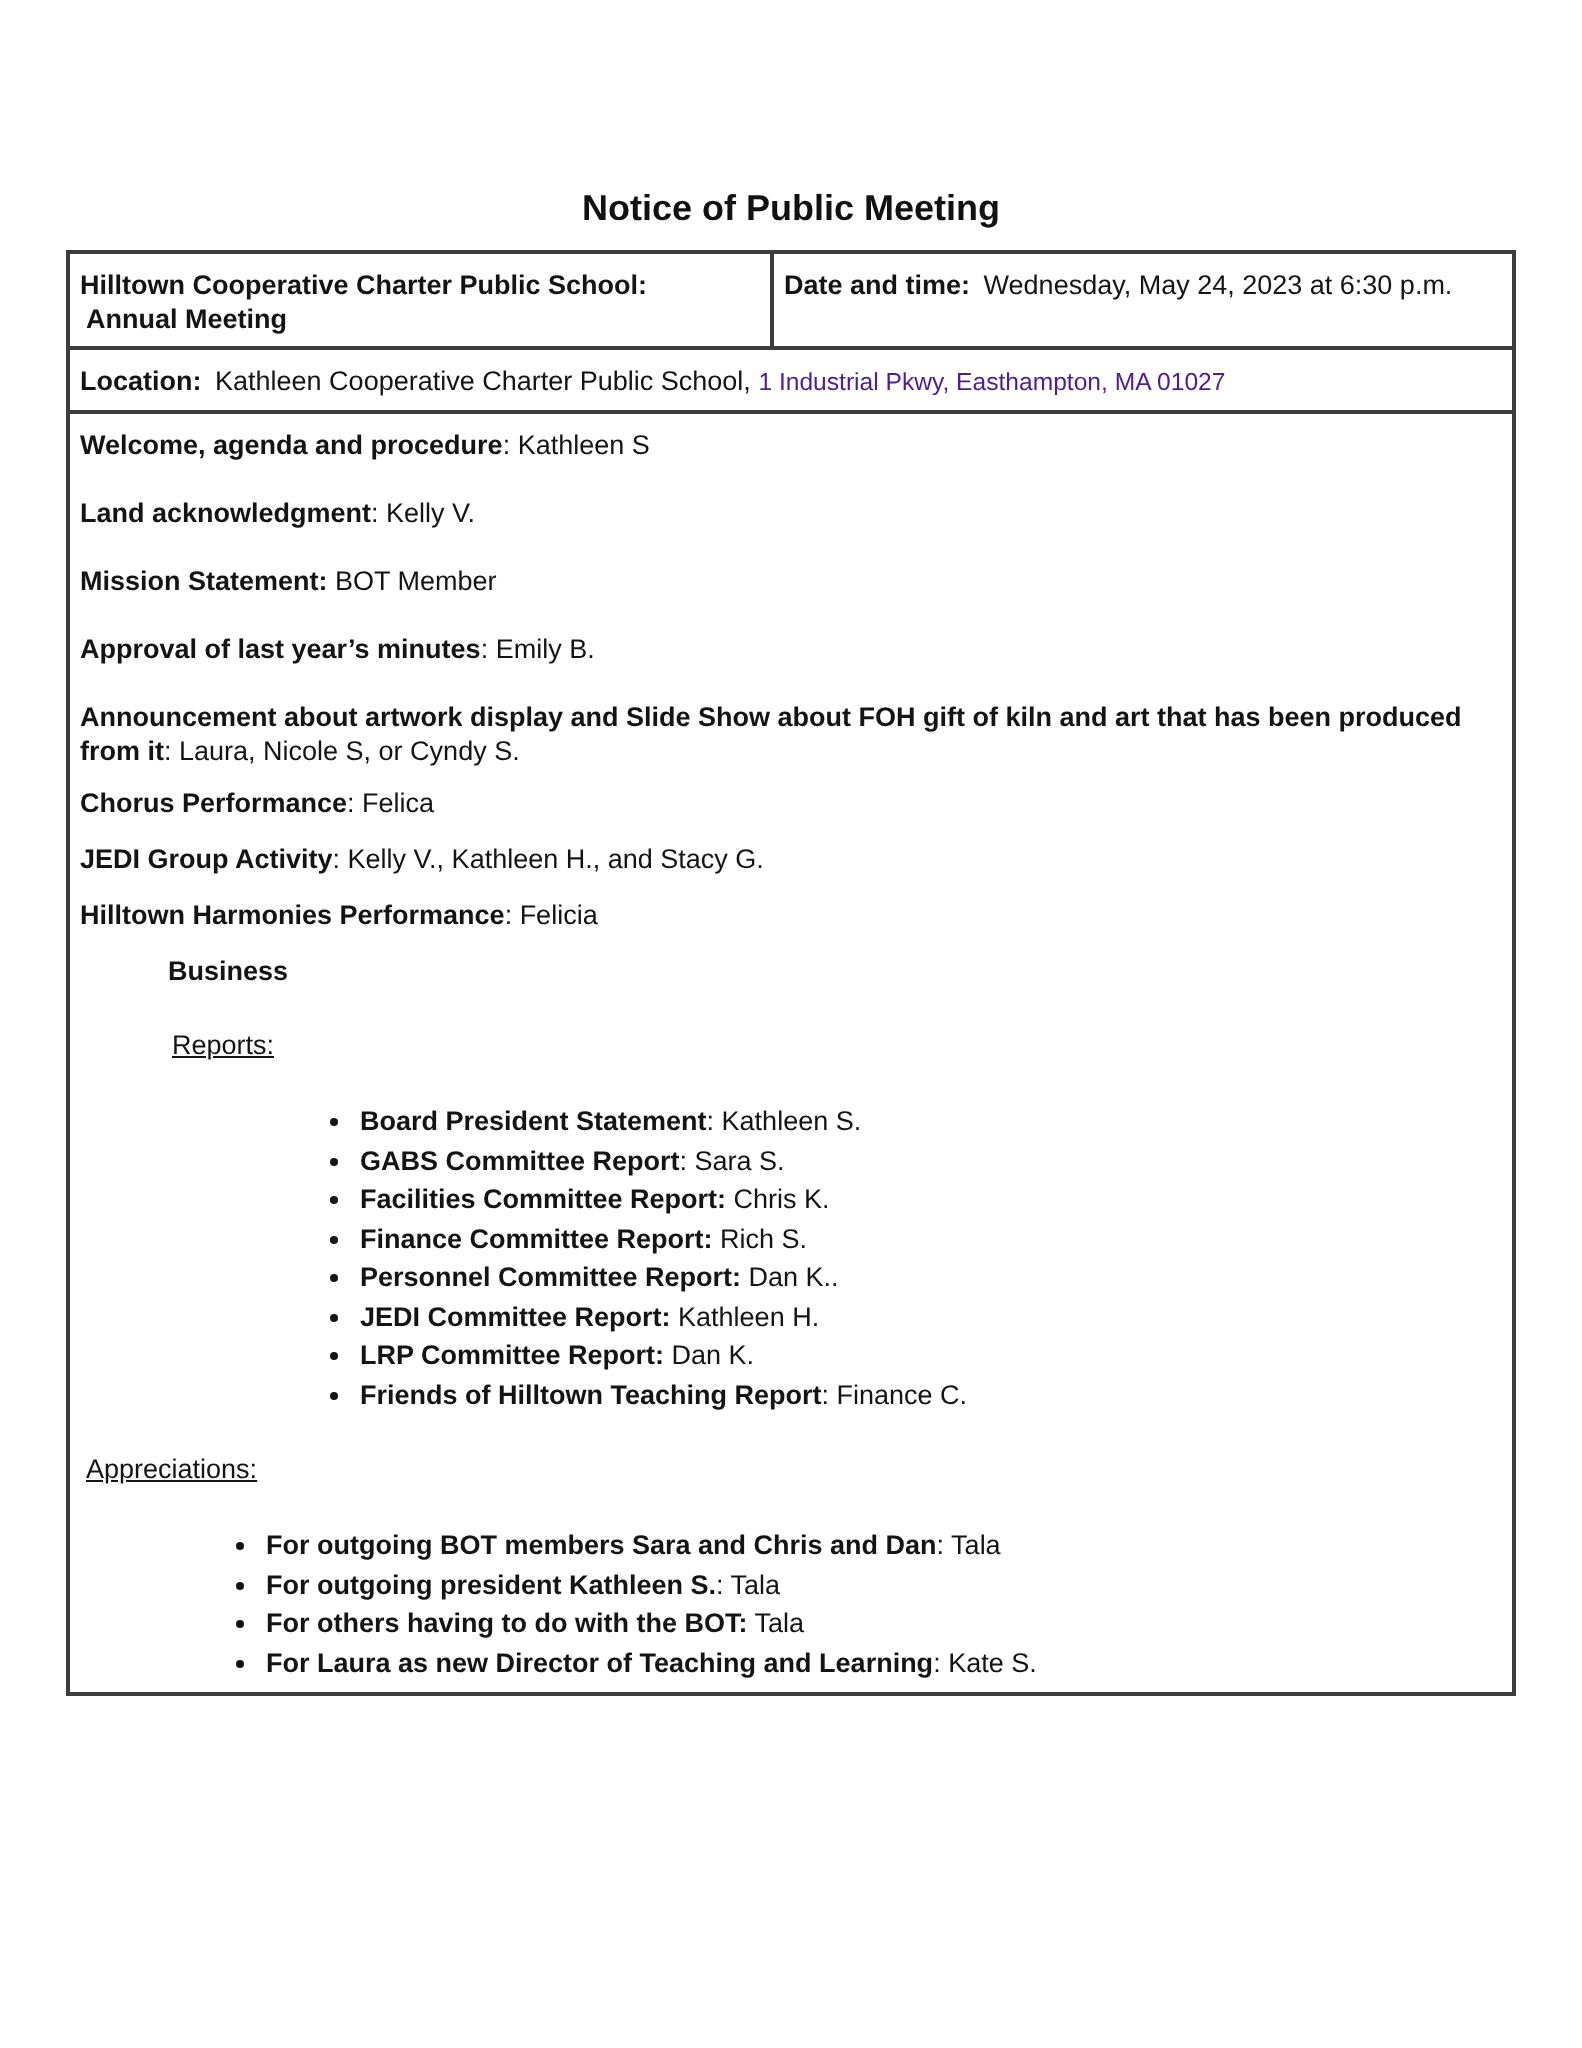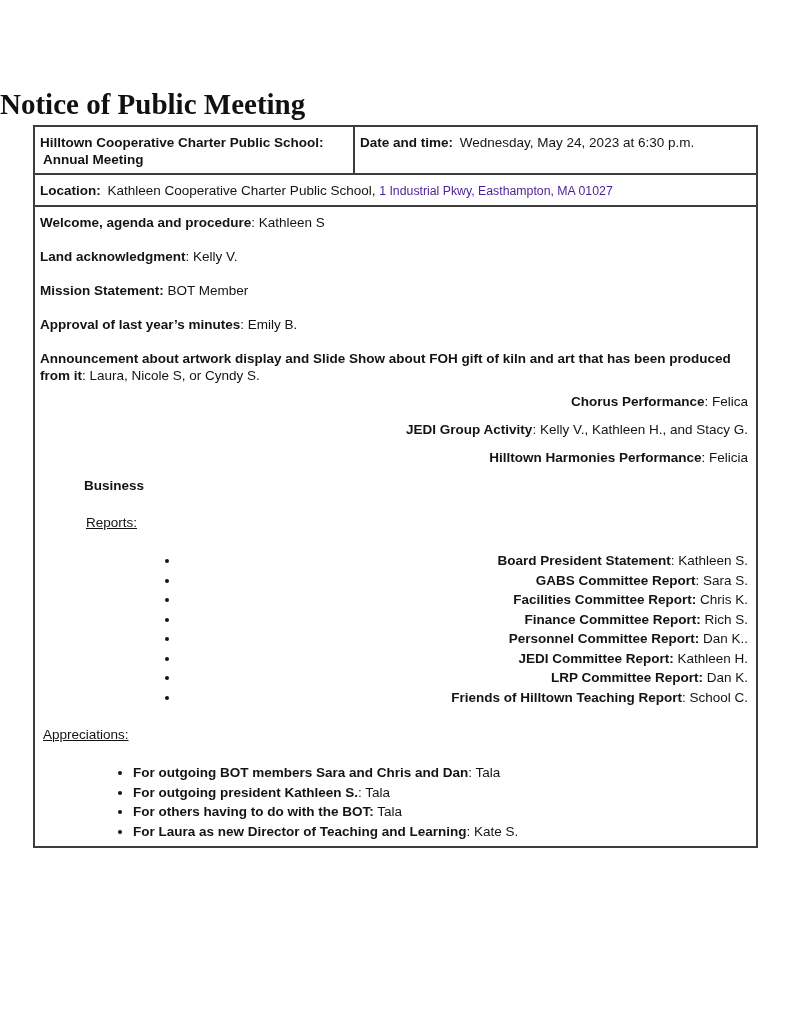--- a/index.html
+++ b/index.html
@@ -7,69 +7,67 @@
   .page {
     width: 791px;
     height: 1024px;
     background: #ffffff;
     font-family: "Liberation Sans", sans-serif;
     color: #141414;
     overflow: hidden;
   }
   .title {
     margin: 92px 0 9px 0;
-    text-align: left;
-    font-size: 29px;
+    text-align: center;
+    font-size: 18px;
     line-height: 24px;
     font-weight: bold;
     color: #111111;
-    font-family: Liberation Serif, serif;
   }
   table.meeting-table {
     width: 725px;
     margin: 0 auto;
     border-collapse: collapse;
     table-layout: fixed;
   }
   table.meeting-table td {
     border: 2px solid #3d3d3d;
     vertical-align: top;
     padding: 7px 8px 5px 5px;
     font-size: 13.5px;
     line-height: 17px;
   }
-  td.col-left { width: 320px; }
+  td.col-left { width: 352px; }
   .b { font-weight: bold; }
   .line2 { padding-left: 3px; }
   .val-gap { padding-left: 3px; }
   .addr { font-size: 12.3px; color: #4c1d95; }
   td.body-cell {
     height: 571px;
     padding: 23px 6px 0 5px;
     font-size: 13.5px;
     line-height: 19px;
   }
   .para { margin: 0 0 17px 0; }
-  .para-tight { margin: 0 0 11px 16px; text-align: right; }
+  .para-tight { margin: 0 0 11px 0; }
   .para-announce { margin: 0 0 9px 0; }
   .para-business { margin: 0 0 20px 0; padding-left: 44px; }
   .reports-head {
     margin: 0 0 20px 46px;
     text-decoration: underline;
   }
   .appreciations-head {
     margin: 0 0 20px 0;
     padding-left: 3px;
     text-decoration: underline;
   }
   ul.reports-list {
     list-style: disc;
     margin: 0 0 19px 0;
     padding-left: 140px;
-    text-align: right;
   }
   ul.appreciations-list {
     list-style: disc;
     margin: 0;
     padding-left: 93px;
   }
   li { line-height: 19.5px; }
 </style>
 </head>
 <body>
@@ -113,21 +111,21 @@
         <p class="reports-head">Reports:</p>
 
         <ul class="reports-list">
           <li><span class="b">Board President Statement</span><span>: Kathleen S.</span></li>
           <li><span class="b">GABS Committee Report</span><span>: Sara S.</span></li>
           <li><span class="b">Facilities Committee Report:</span><span> Chris K.</span></li>
           <li><span class="b">Finance Committee Report:</span><span> Rich S.</span></li>
           <li><span class="b">Personnel Committee Report:</span><span> Dan K..</span></li>
           <li><span class="b">JEDI Committee Report:</span><span> Kathleen H.</span></li>
           <li><span class="b">LRP Committee Report:</span><span> Dan K.</span></li>
-          <li><span class="b">Friends of Hilltown Teaching Report</span><span>: School C.</span></li>
+          <li><span class="b">Friends of Hilltown Teaching Report</span><span>: Finance C.</span></li>
         </ul>
 
         <p class="appreciations-head">Appreciations:</p>
 
         <ul class="appreciations-list">
           <li><span class="b">For outgoing BOT members Sara and Chris and Dan</span><span>: Tala</span></li>
           <li><span class="b">For outgoing president Kathleen S.</span><span>: Tala</span></li>
           <li><span class="b">For others having to do with the BOT:</span><span> Tala</span></li>
           <li><span class="b">For Laura as new Director of Teaching and Learning</span><span>: Kate S.</span></li>
         </ul>

